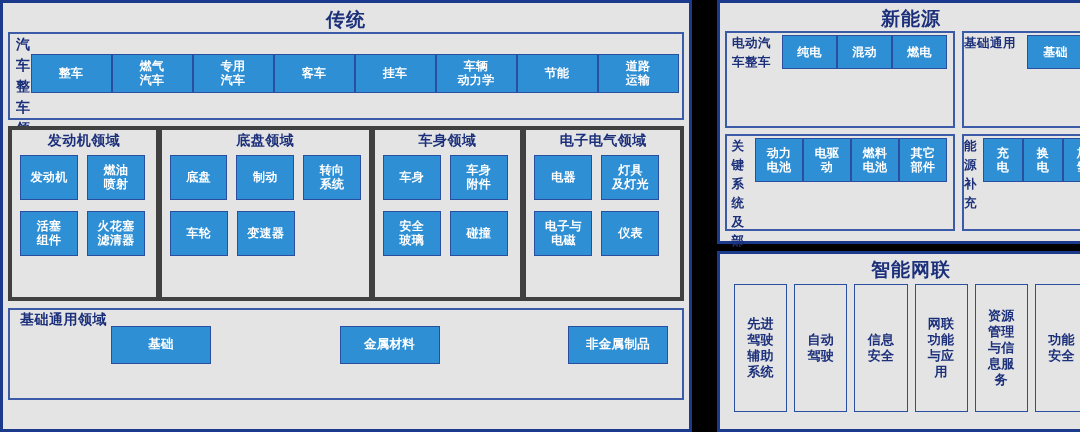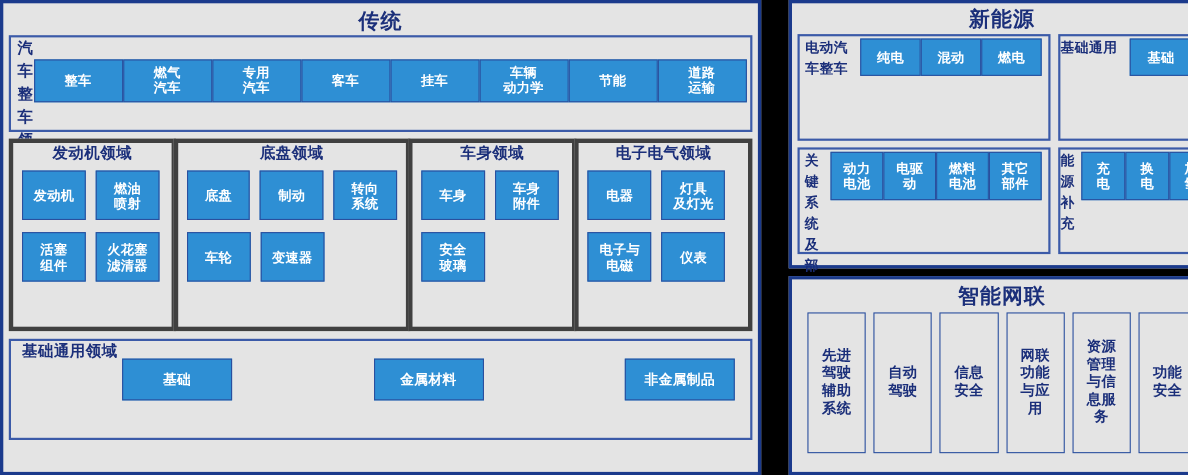--- a/index.html
+++ b/index.html
@@ -140,36 +140,38 @@
   .dom-body     { width: 157px; }
   .dom-elec     { width: 165px; }
 
   .dom-grid {
     flex: 1;
     display: flex;
     flex-direction: column;
     justify-content: flex-start;
     padding: 4px 8px 0 8px;
     gap: 11px;
+    font-family: Liberation Mono, monospace;
   }
   .dom-line {
     display: flex;
     gap: 9px;
   }
   .dom .chip {
     width: 58px;
     height: 45px;
   }
   .dom-chassis .chip { width: 58px; }
 
   
   .sec-base {
     height: 92px;
     margin-top: 7px;
     padding: 0 10px;
+    font-family: Liberation Mono, monospace;
   }
   .sec-base .chips {
     flex: 1;
     justify-content: space-between;
     padding: 0 4px 18px 4px;
   }
   .sec-base .chip {
     width: 100px;
     height: 38px;
     font-size: 12.5px;
@@ -293,20 +295,21 @@
         <div class="section-title">车身领域</div>
         <div class="dom-grid">
           <div class="dom-line">
             <div class="chip">车身</div>
             <div class="chip">车身
 附件</div>
           </div>
           <div class="dom-line">
             <div class="chip">安全
 玻璃</div>
+            <div class="chip">碰撞</div>
           </div>
         </div>
       </div>
 
       <div class="dom dom-elec">
         <div class="section-title">电子电气领域</div>
         <div class="dom-grid">
           <div class="dom-line">
             <div class="chip">电器</div>
             <div class="chip">灯具

